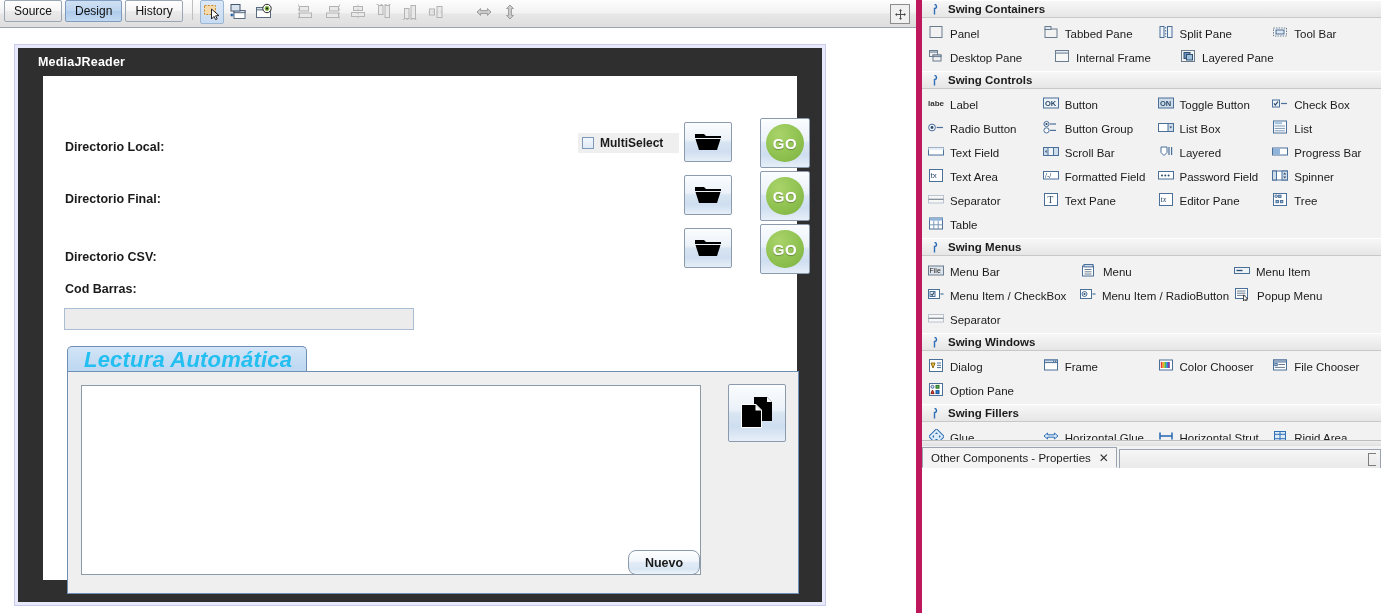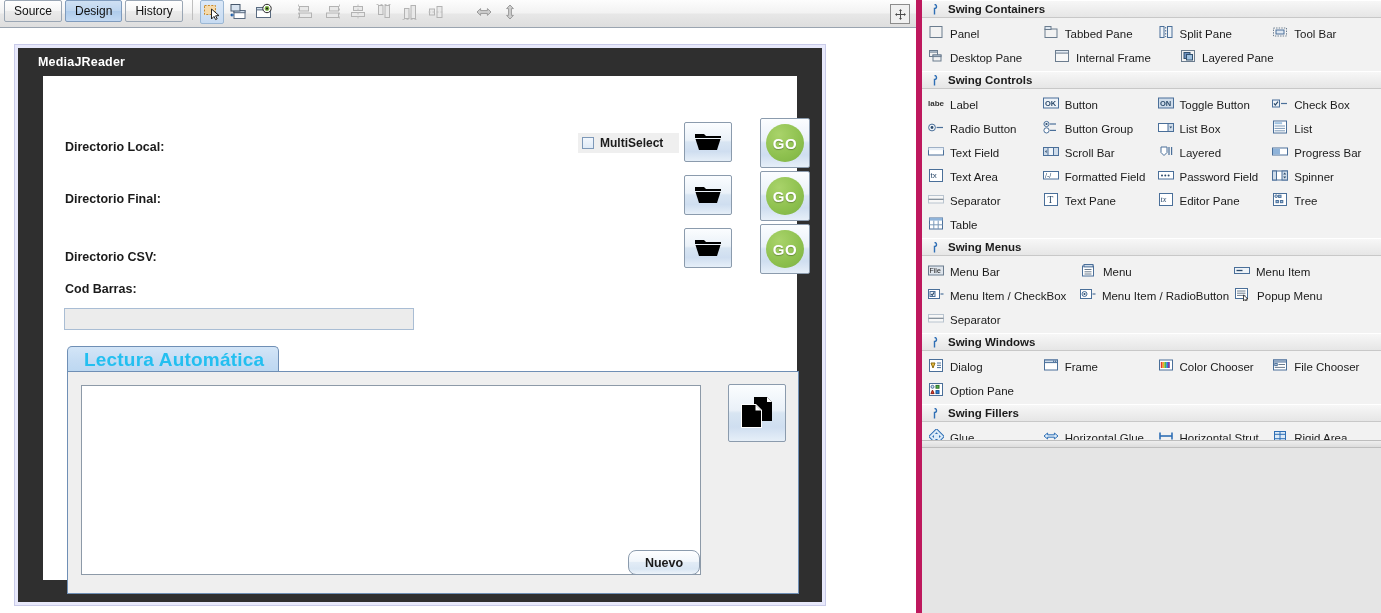--- a/index.html
+++ b/index.html
@@ -100,21 +100,21 @@
 
   .tabpanel{position:absolute;}
   .tabstrip{height:26px;position:relative;}
   .tabhead{
     position:absolute;left:0;top:0;height:26px;box-sizing:border-box;
     border:1px solid #6f8fb5;border-bottom:none;
     border-radius:5px 5px 0 0;
     background:linear-gradient(to bottom,#d3e5f7 0%,#c5dcf3 55%,#bcd7f1 100%);
     display:flex;align-items:center;padding:0 14px 0 16px;
   }
-  .tabhead .t{font-size:19px;font-weight:bold;color:#23bff0;letter-spacing:.2px;}
+  .tabhead .t{font-size:22px;font-weight:bold;color:#23bff0;letter-spacing:.2px;font-style:italic;}
   .tabbody{
     position:absolute;left:0;box-sizing:border-box;
     border:1px solid #6f8fb5;background:#efefef;
   }
   .textarea{
     position:absolute;box-sizing:border-box;
     border:1px solid #8d9aa8;background:#ffffff;
   }
   .docbtn{
     position:absolute;width:58px;height:58px;box-sizing:border-box;
@@ -886,15 +886,27 @@
               </span>
             <span class="cl">Rigid Area</span>
           </div>
         </div>
       </div>
 
     </div>
 
     <div class="propsplit"></div>
 
+    <div class="props">
+      <div class="proptabs">
+        <div class="ptab">
+          <span>Other Components - Properties</span>
+          <span class="xgl">✕</span>
+        </div>
+        <div class="ptabfill">
+          <span class="edge"></span>
+        </div>
+      </div>
+      <div class="propbody"></div>
+    </div>
 
   </div>
 </div>
 
 </body></html>

